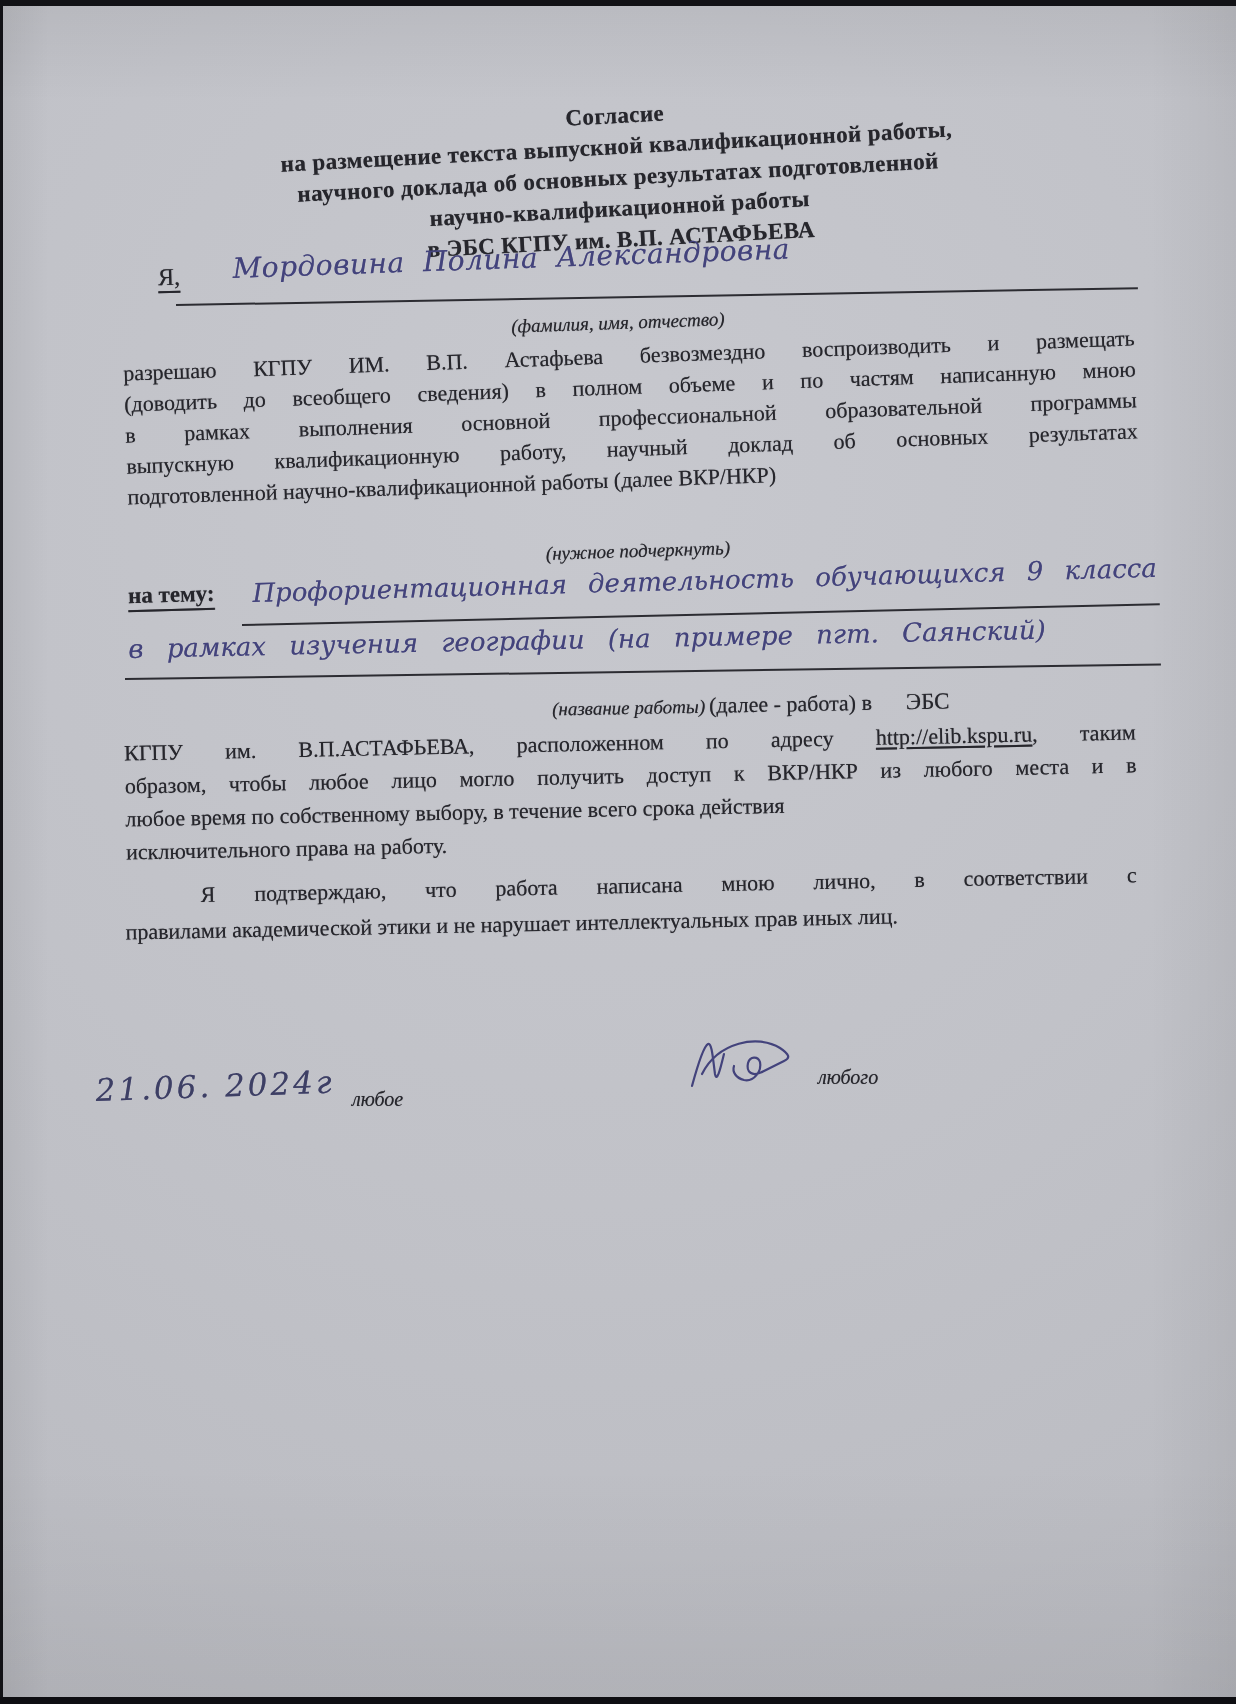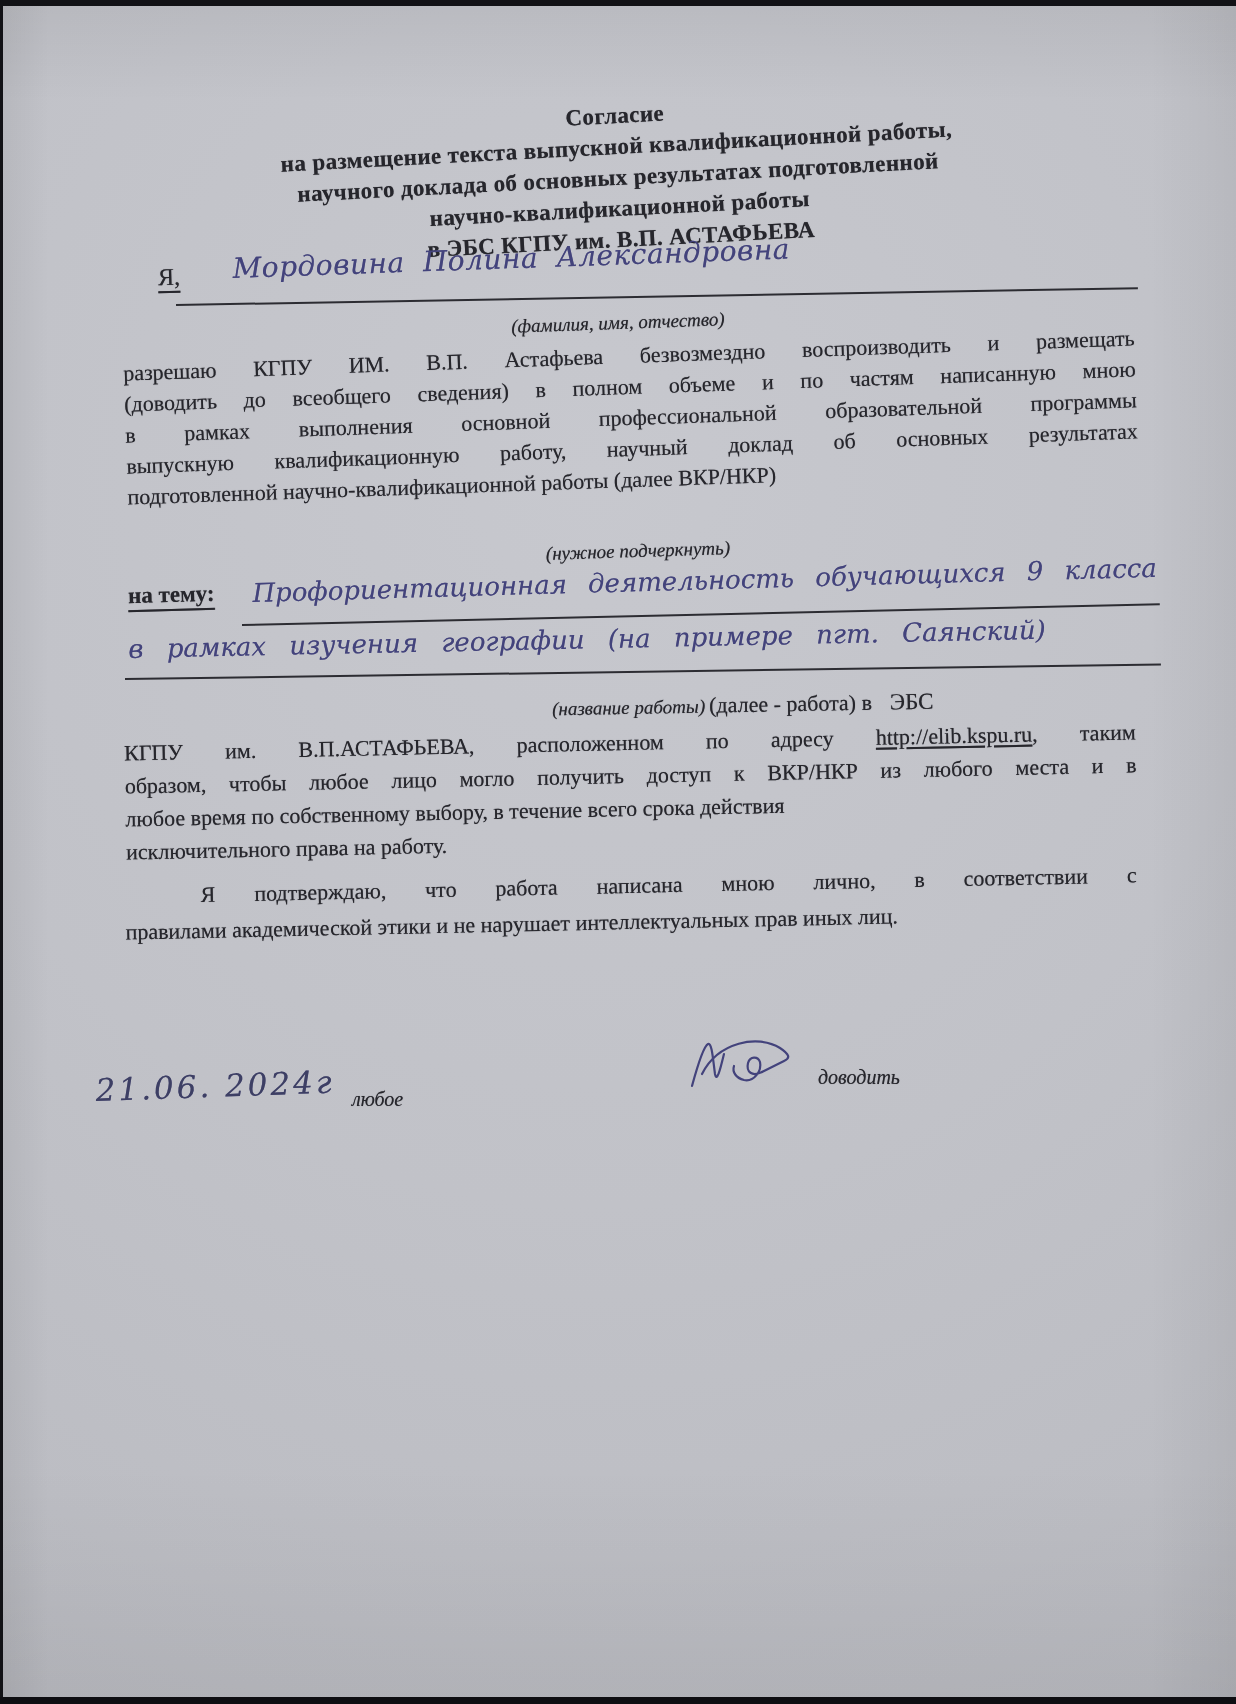--- a/index.html
+++ b/index.html
@@ -72,21 +72,21 @@
 
   <span class="abs printed" style="left:128px;top:582px;font-size:23px;font-weight:bold;text-decoration:underline;text-underline-offset:7px;transform:rotate(-1.5deg);">на тему:</span>
   <span class="abs hw" style="left:252px;top:578px;font-size:26px;word-spacing:13px;transform:rotate(-1.6deg);transform-origin:left top;">Профориентационная деятельность обучающихся 9 класса</span>
   <div class="rule" style="left:242px;top:624px;width:918px;transform:rotate(-1.3deg);transform-origin:left top;"></div>
   <span class="abs hw" style="left:128px;top:634px;font-size:26px;word-spacing:15px;transform:rotate(-1.2deg);transform-origin:left top;">в рамках изучения географии (на примере пгт. Саянский)</span>
   <div class="rule" style="left:125px;top:678px;width:1036px;transform:rotate(-0.8deg);transform-origin:left top;"></div>
 
   <div class="abs printed" style="left:552px;top:692px;transform:rotate(-1deg);white-space:nowrap;">
     <span class="caption">(название работы)</span>
     <span style="font-size:22px;">(далее - работа) в</span>
-    <span style="font-size:23px;margin-left:14px;">ЭБС</span>
+    <span style="font-size:23px;margin-left:30px;">ЭБС</span>
   </div>
 
   <div class="abs printed" style="left:125px;top:726px;width:1012px;transform:rotate(-1.2deg);">
     <div class="body-line jline" style="line-height:33px;"><span>КГПУ им. В.П.АСТАФЬЕВА, расположенном по адресу </span><span class="url">http://elib.kspu.ru</span><span>, таким</span></div>
     <div class="body-line jline" style="line-height:33px;">образом, чтобы любое лицо могло получить доступ к ВКР/НКР из любого места и в</div>
     <div class="body-line" style="line-height:33px;">любое время по собственному выбору, в течение всего срока действия</div>
     <div class="body-line" style="line-height:33px;">исключительного права на работу.</div>
   </div>
 
   <div class="abs printed" style="left:125px;top:868px;width:1012px;transform:rotate(-1.2deg);">
@@ -97,14 +97,14 @@
   <span class="abs hw" style="left:95px;top:1072px;font-size:31px;letter-spacing:3px;color:#3d3f64;transform:rotate(-2deg);transform-origin:left top;">21.06. 2024г</span>
   <span class="abs printed caption" style="left:352px;top:1088px;font-size:20px;">любое</span>
 
   <svg class="abs sig" style="left:686px;top:1030px;" width="116" height="64" viewBox="0 0 116 64" aria-hidden="true">
     <g fill="none" stroke="#43437c" stroke-width="2.2" stroke-linecap="round" stroke-linejoin="round">
       <path d="M6 56 C12 34 18 16 22 14 C26 12 27 30 29 44 C31 54 35 36 38 24"></path>
       <path d="M16 44 C32 12 72 4 94 18 C103 24 105 28 98 31 L76 42"></path>
       <path d="M76 42 C66 47 60 42 62 33 C64 26 72 26 74 32 C76 41 68 52 58 50 C50 48 46 42 48 36"></path>
     </g>
   </svg>
-  <span class="abs printed caption" style="left:818px;top:1066px;font-size:20px;">доводить</span>
+  <span class="abs printed caption" style="left:818px;top:1066px;font-size:20px;">любого</span>
 </div>
 
 </body></html>

